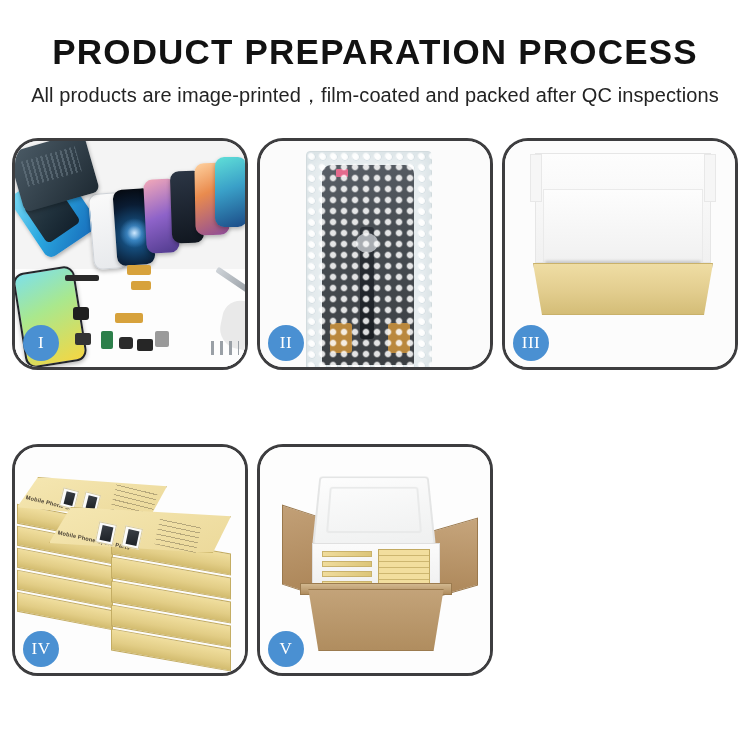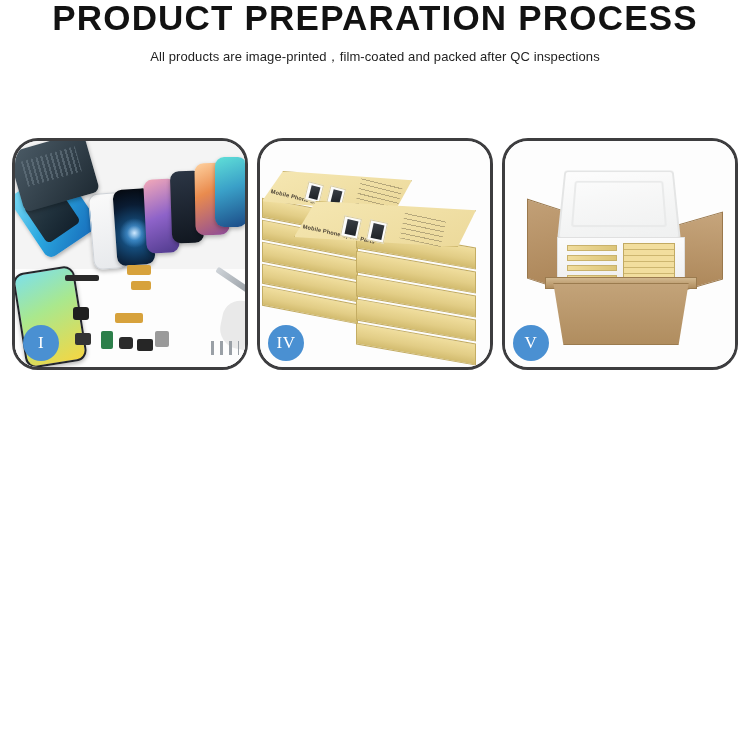--- a/index.html
+++ b/index.html
@@ -4,27 +4,27 @@
 <style>
   * { box-sizing: border-box; margin: 0; padding: 0; }
   html, body {
     width: 750px; height: 750px;
     background: #ffffff;
     font-family: "Liberation Sans", sans-serif;
     overflow: hidden;
   }
   .page { position: relative; width: 750px; height: 750px; background: #fff; }
 
-  .header { width: 750px; text-align: center; }
+  .header { width: 750px; padding-top: 34px; text-align: center; }
   .title {
     font-size: 35px; font-weight: 700; letter-spacing: 1.2px;
     color: #121212; line-height: 1.05; white-space: nowrap;
   }
   .subtitle {
-    margin-top: 11px; font-size: 13px; font-weight: 400;
+    margin-top: 11px; font-size: 20px; font-weight: 400;
     color: #232323; letter-spacing: .1px; white-space: nowrap;
   }
 
   .grid {
     position: absolute; top: 138px; left: 12px;
     width: 726px; height: 600px;
     display: grid;
     grid-template-columns: repeat(3, 236px);
     grid-template-rows: repeat(2, 232px);
     column-gap: 9px; row-gap: 74px;
@@ -377,21 +377,46 @@
         <div class="chip c-btn"></div>
         <div class="chip c-jck"></div>
         <div class="chip c-sim"></div>
         <div class="tweezer"></div>
         <div class="hand"></div>
         <div class="screws"></div>
       </div>
       <div class="badge">I</div>
     </div>
 
-
+    <div class="panel">
+      <div class="panel-stage">
+        <div class="p2-bg"></div>
+        <div class="bubble-bag"></div>
+        <div class="inner-screen"></div>
+        <div class="pink-tab"></div>
+        <div class="flex-cable"></div>
+        <div class="flex-pad"></div>
+        <div class="conn-l"></div>
+        <div class="conn-r"></div>
+        <div class="bubble-overlay"></div>
+      </div>
+      <div class="badge">II</div>
+    </div>
+
+    <div class="panel">
+      <div class="panel-stage">
+        <div class="p3-bg"></div>
+        <div class="box3-lid"></div>
+        <div class="box3-foam"></div>
+        <div class="box3-inner-shadow"></div>
+        <div class="box3-bubble"></div>
+        <div class="box3-front"></div>
+      </div>
+      <div class="badge">III</div>
+    </div>
 
     <div class="panel">
       <div class="panel-stage">
         <div class="p4-bg"></div>
         <div class="stack">
 
           <div class="sb" style="left:2px;  top:66px;  width:96px; height:20px; transform:skewY(11deg);"></div>
           <div class="sb" style="left:2px;  top:88px;  width:96px; height:20px; transform:skewY(11deg);"></div>
           <div class="sb" style="left:2px;  top:110px; width:96px; height:20px; transform:skewY(11deg);"></div>
           <div class="sb" style="left:2px;  top:132px; width:96px; height:20px; transform:skewY(11deg);"></div>

